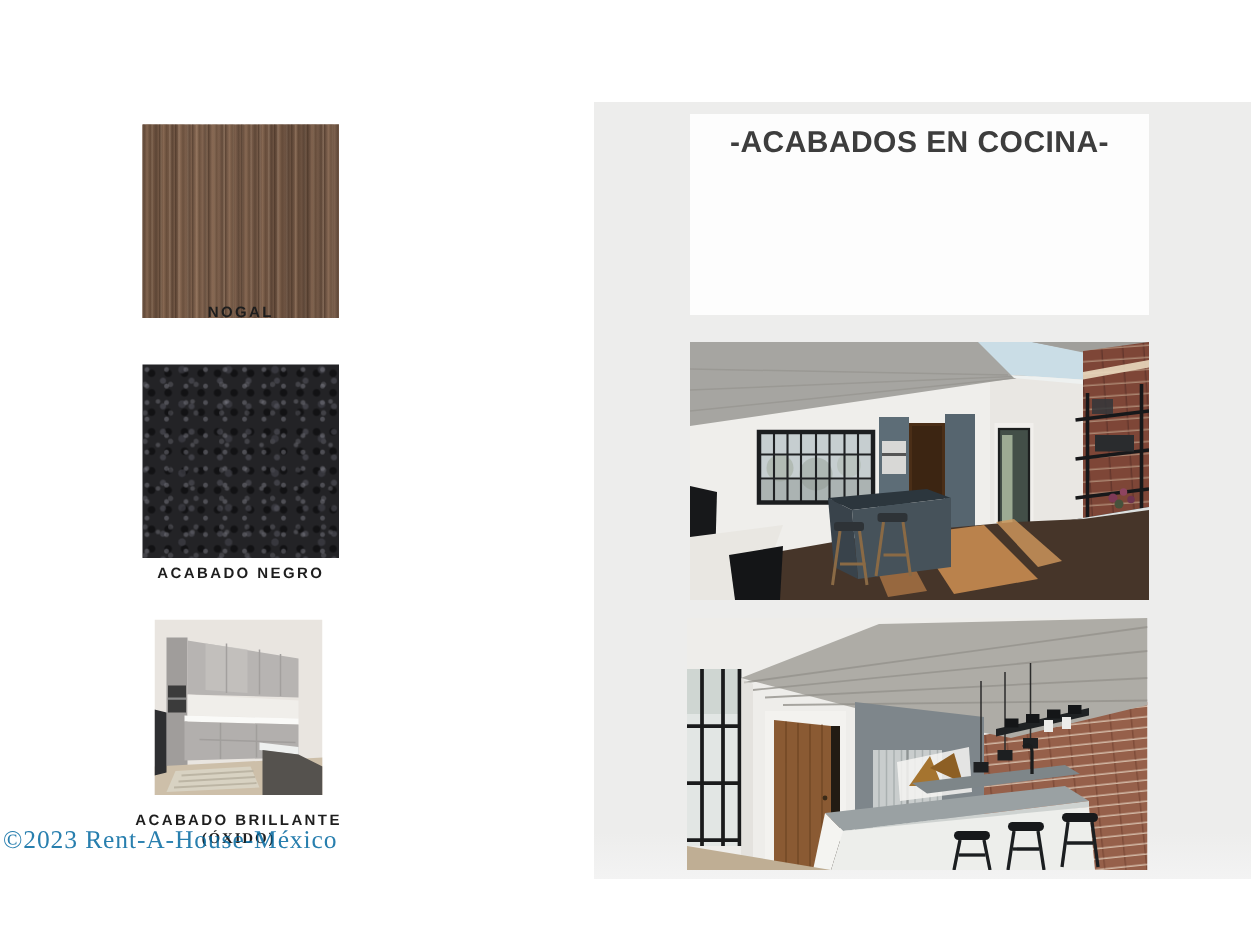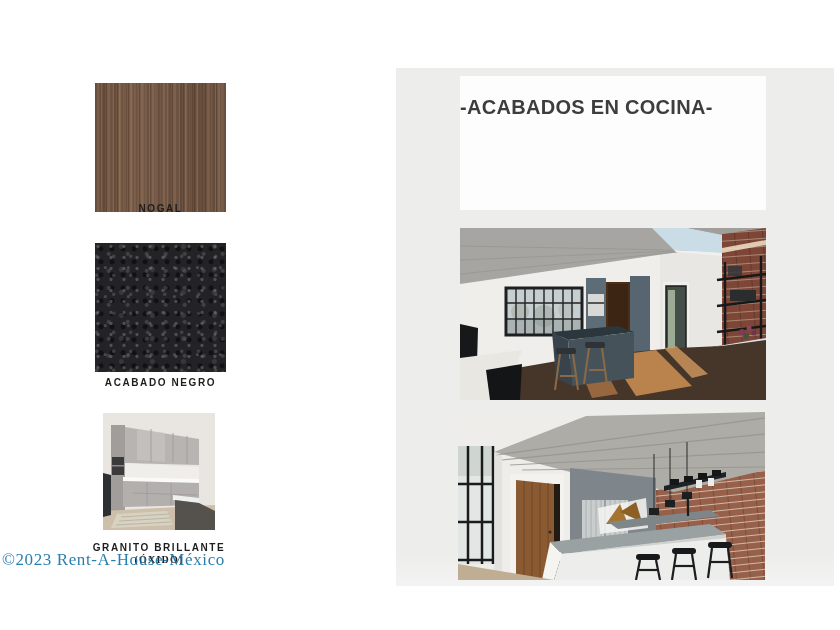--- a/index.html
+++ b/index.html
@@ -47,21 +47,21 @@
     font-family:"Liberation Serif", serif;
     font-size:17px;color:#0369a1;opacity:.85;letter-spacing:.6px;white-space:nowrap;
   }
   
   .right-panel{
     position:absolute;left:396px;top:68px;width:438px;height:518px;
     background:linear-gradient(#ededec 0%,#ededec 94%,#f3f3f3 100%);
   }
   .title-card{
     position:absolute;left:64px;top:8px;width:306px;height:134px;background:#fdfdfd;
-    display:flex;align-items:flex-start;padding-top:20px;box-sizing:border-box;
+    display:flex;justify-content:center;align-items:flex-start;padding-top:8px;box-sizing:border-box;
   }
   .title-text{
     font-size:20px;font-weight:bold;color:#3d3d3d;letter-spacing:.3px;white-space:nowrap;
   }
   .render-1{position:absolute;left:64px;top:160px;width:306px;height:172px;}
   .render-2{position:absolute;left:62px;top:344px;width:307px;height:168px;}
   svg{display:block;}
 </style>
 </head>
 <body>
@@ -91,21 +91,21 @@
   <polygon points="0,98 112,92 112,117 0,117" fill="#cdbfa9"></polygon>
   <polygon points="14,101 64,98 70,112 8,115" fill="#d8d2c2"></polygon>
   <line x1="18" y1="104" x2="66" y2="101" stroke="#bcb5a4" stroke-width="1.2"></line>
   <line x1="16" y1="108" x2="67" y2="105" stroke="#bcb5a4" stroke-width="1.2"></line>
   <line x1="13" y1="112" x2="68" y2="109" stroke="#bcb5a4" stroke-width="1.2"></line>
   <polygon points="70,82 96,85 96,90 70,87" fill="#eef0ef"></polygon>
   <polygon points="72,87 96,90 112,98 112,117 72,117" fill="#55524e"></polygon>
   <polygon points="0,60 8,62 8,102 0,104" fill="#2e2f31"></polygon>
 </svg>
 <div class="swatch-label lbl-3">
-  <div class="mainline">GRANITO BRILLANTE</div>
+  <div class="mainline">ACABADO BRILLANTE</div>
   <div class="subline">(ÓXIDO)</div>
 </div>
 
 <div class="right-panel">
 
   <div class="title-card">
     <div class="title-text">-ACABADOS EN COCINA-</div>
   </div>
 
   <svg class="render-1" viewBox="0 0 306 172" role="img" aria-label="Render de cocina estilo loft: plafón de concreto con tragaluz, ventana de acero, gabinetes altos gris azulado, isla con bancos de madera, piso de madera con luz de sol, muro de ladrillo con estantería metálica negra">

